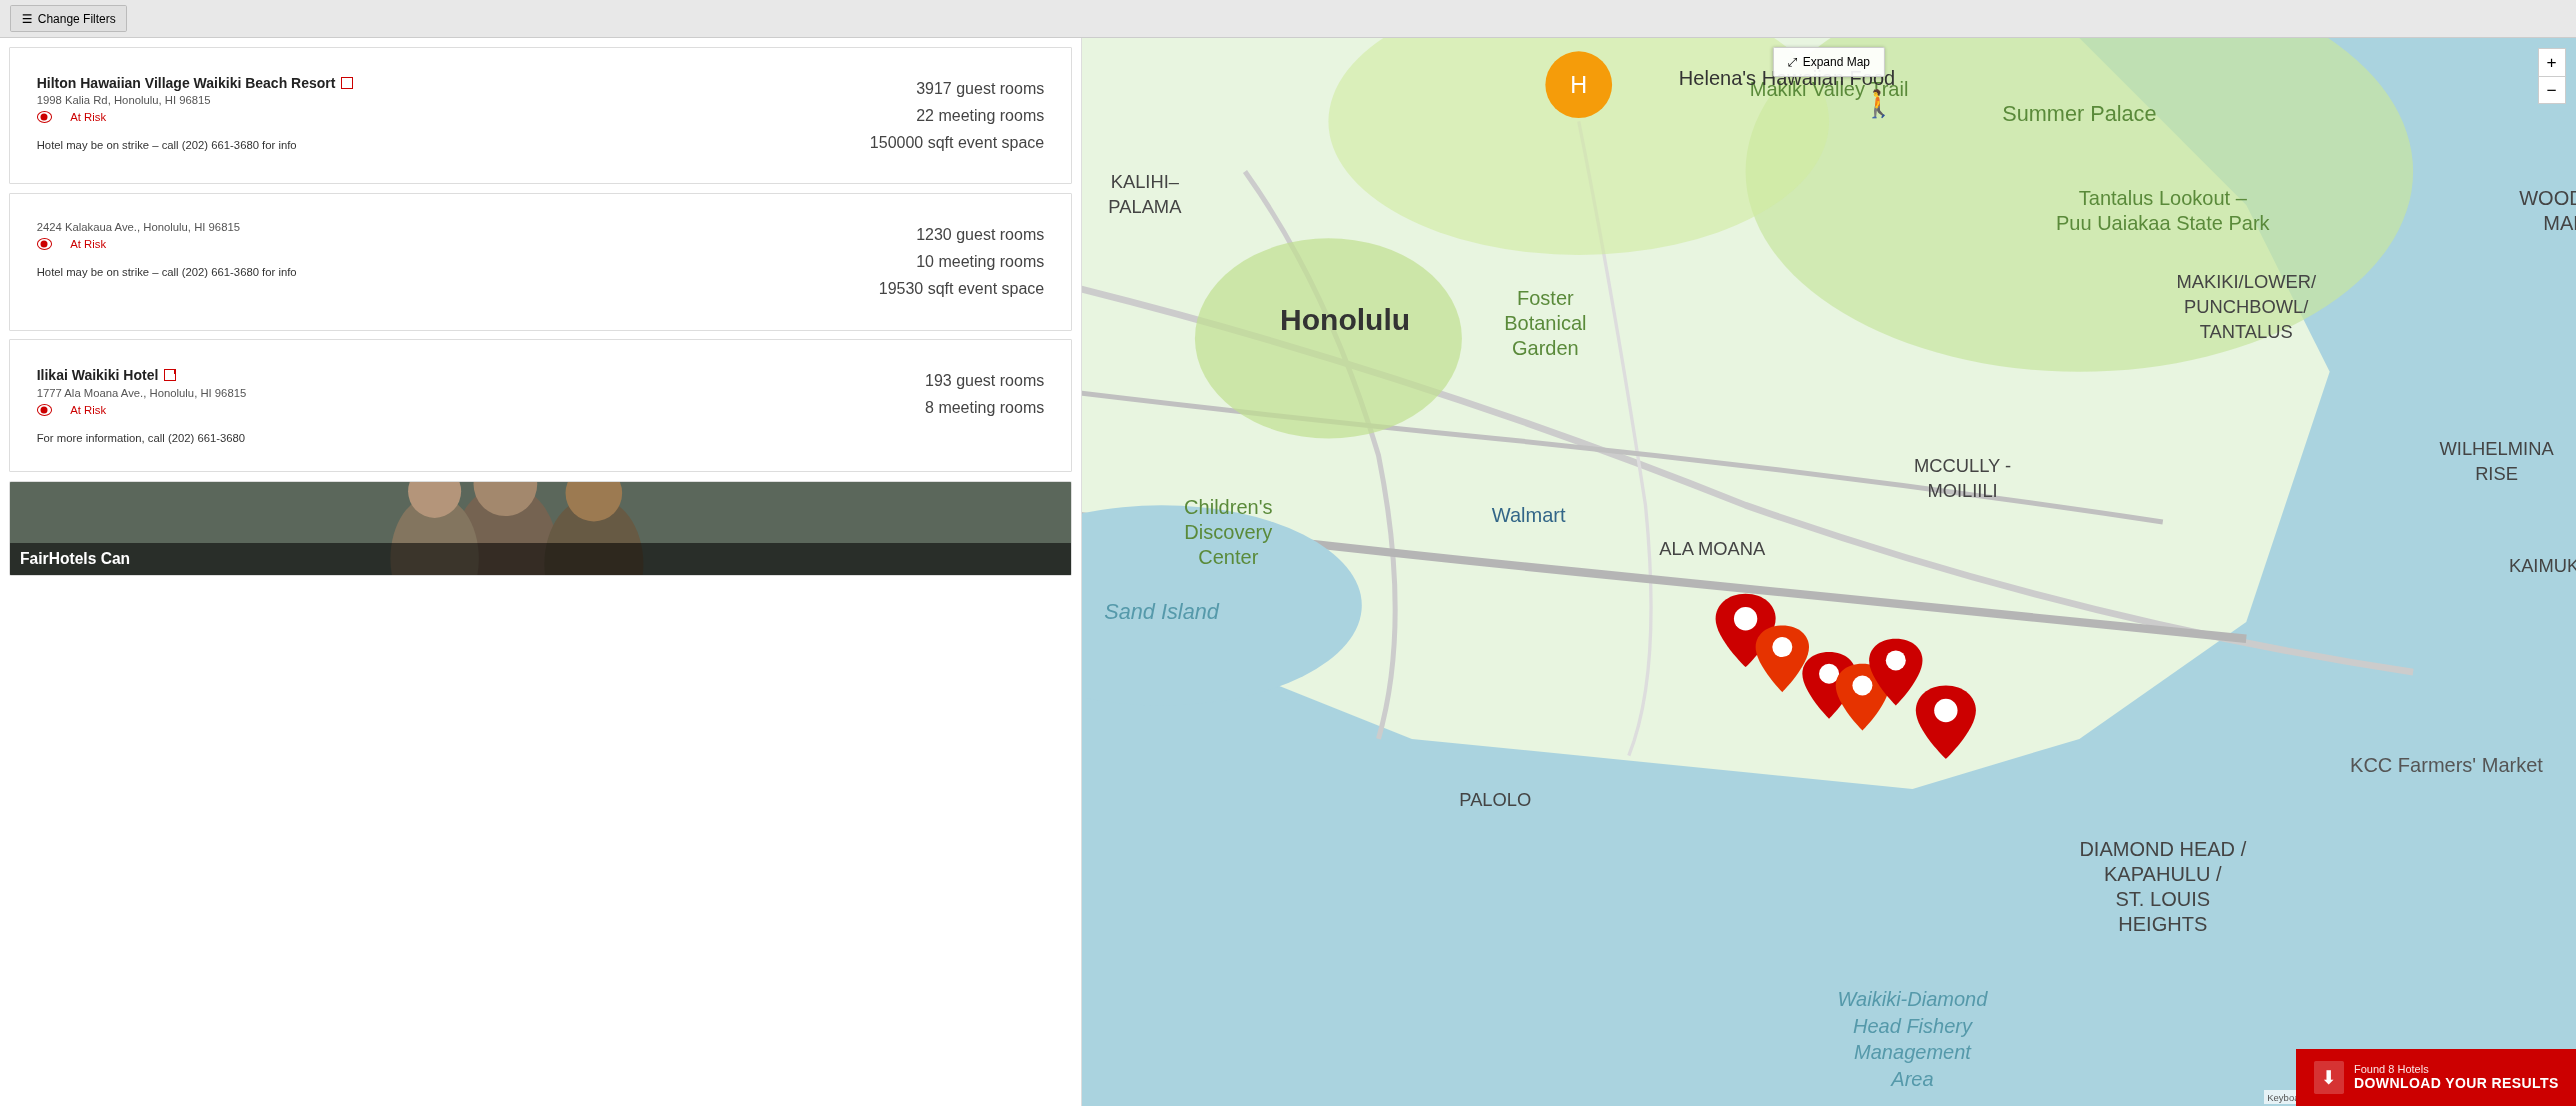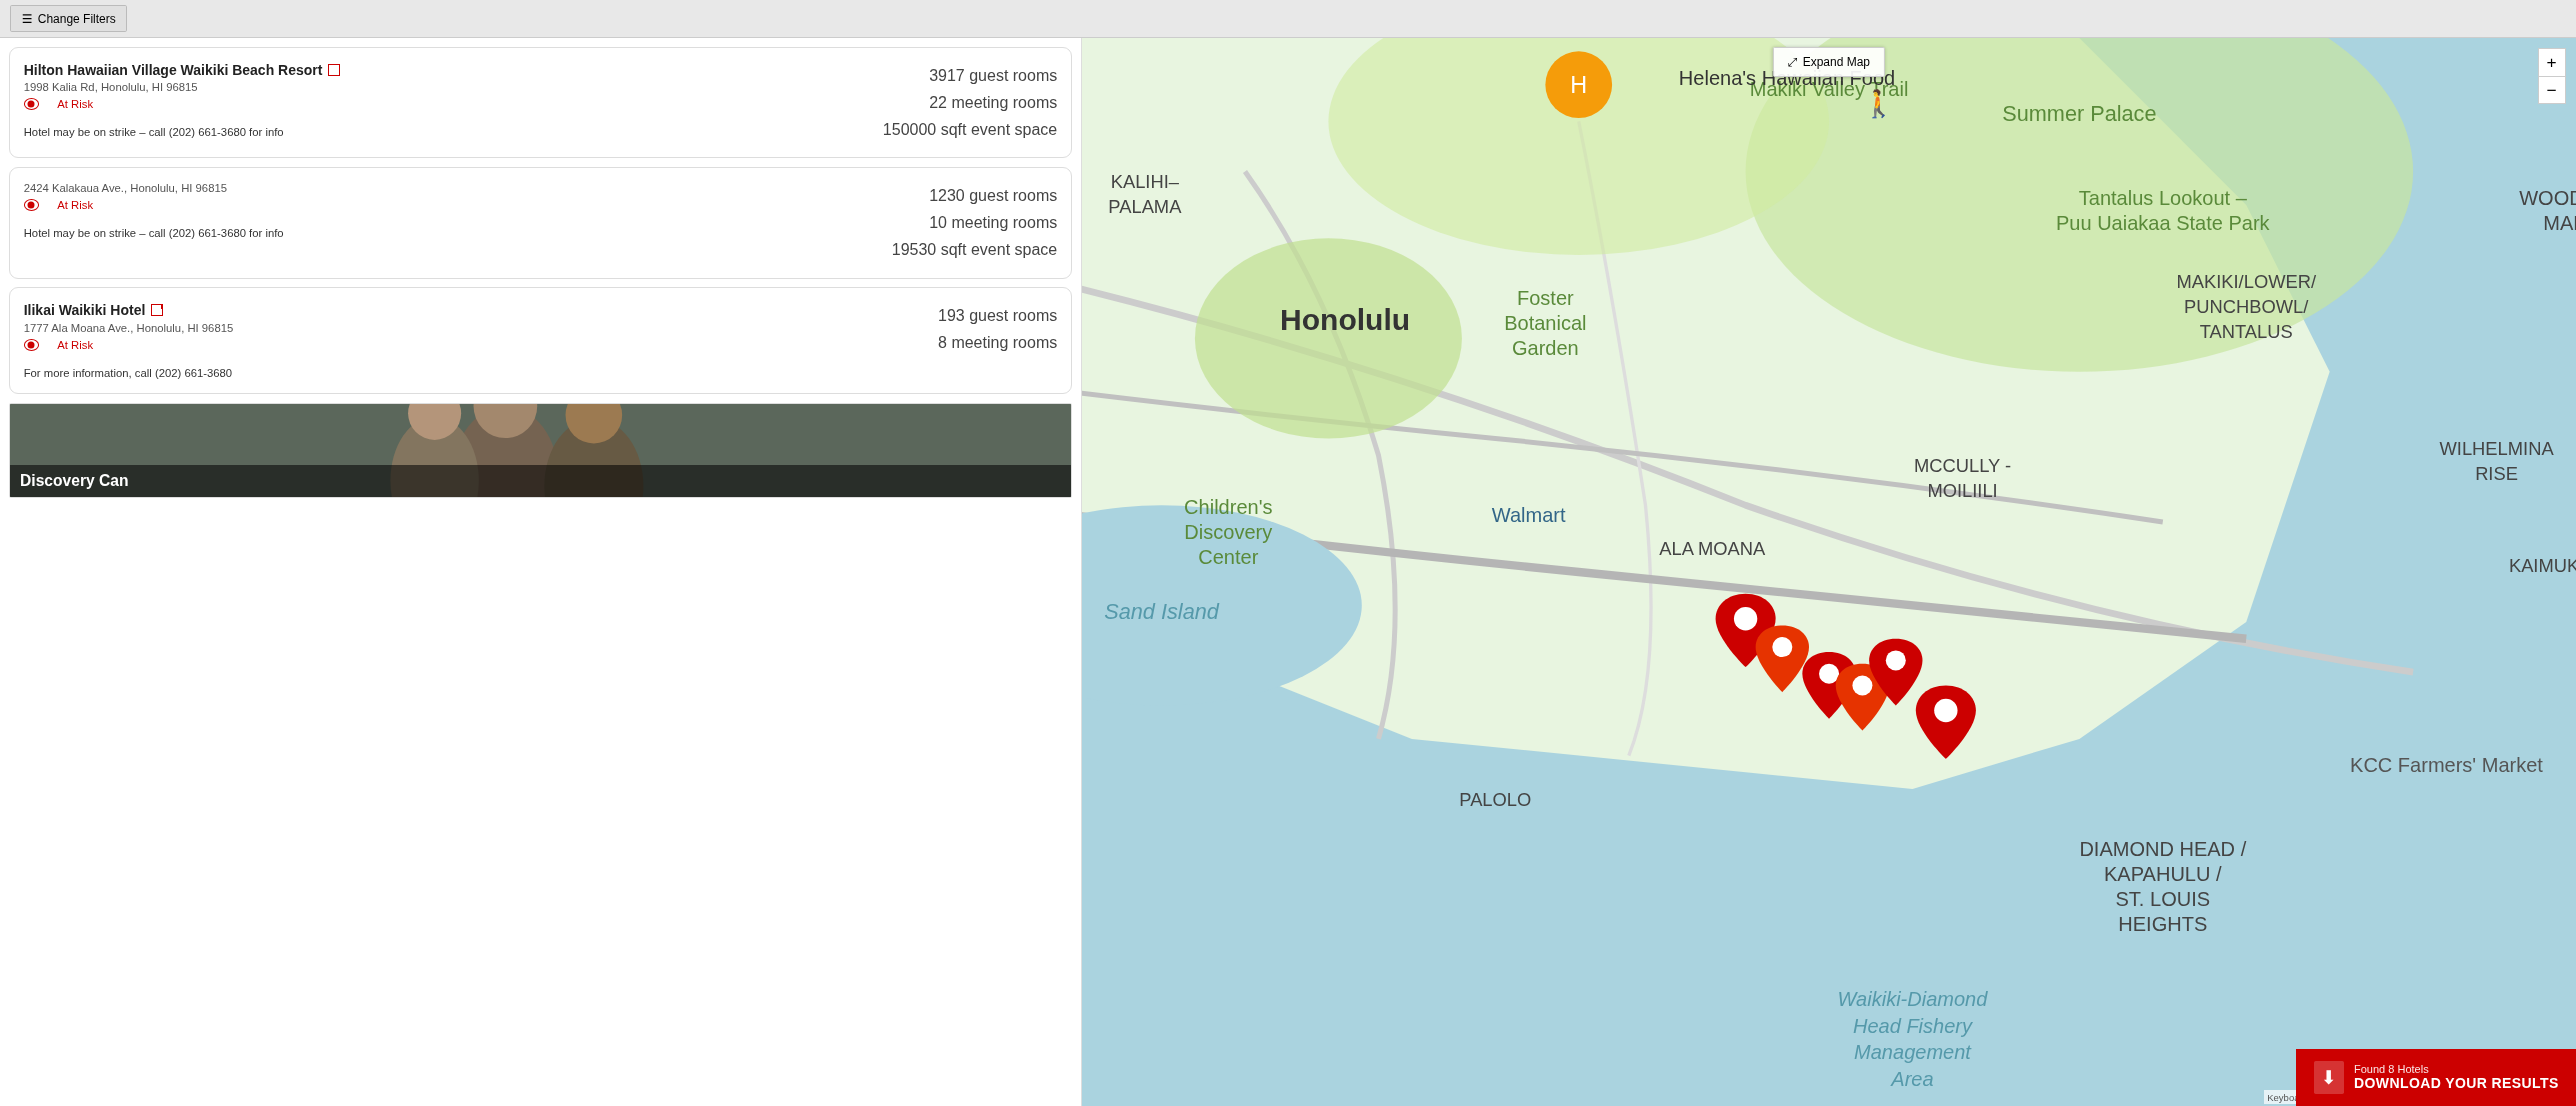--- a/index.html
+++ b/index.html
@@ -37,23 +37,23 @@
     .left-panel {
       width: 42%;
       overflow-y: auto;
       background: #fff;
       border-right: 0.9px solid #ddd;
     }
 
     .hotel-card {
       border: 0.9px solid #ddd;
       margin: 8.7px;
-      padding: 14px;
+      padding: 27px;
       background: #fff;
-      border-radius: 9px;
+      border-radius: 1px;
     }
 
     .hotel-header {
       display: flex;
       align-items: flex-start;
       justify-content: space-between;
       margin-bottom: 3.5px;
     }
 
     .hotel-name {
@@ -346,21 +346,21 @@
           <ellipse cx="280" cy="70" rx="30" ry="40" fill="#8a7560"></ellipse>
           <circle cx="280" cy="30" r="18" fill="#c0a080"></circle>
           <ellipse cx="330" cy="75" rx="28" ry="38" fill="#7a6a50"></ellipse>
           <circle cx="330" cy="35" r="16" fill="#b89060"></circle>
           <ellipse cx="240" cy="72" rx="25" ry="36" fill="#9a8a70"></ellipse>
           <circle cx="240" cy="34" r="15" fill="#d4b090"></circle>
           <rect x="0" y="0" width="600" height="110" fill="rgba(0,0,0,0.15)"></rect>
         </svg>
       </div>
       <div class="image-card-overlay">
-        <span>Discovery Can</span>
+        <span>FairHotels Can</span>
       </div>
     </div>
 
   </div>
 
   <div class="right-panel">
 
     <div class="map-bg">
       <svg width="100%" height="100%" viewBox="0 0 1300 640" preserveAspectRatio="xMidYMid slice" xmlns="http://www.w3.org/2000/svg" style="font-size:14px">
 

